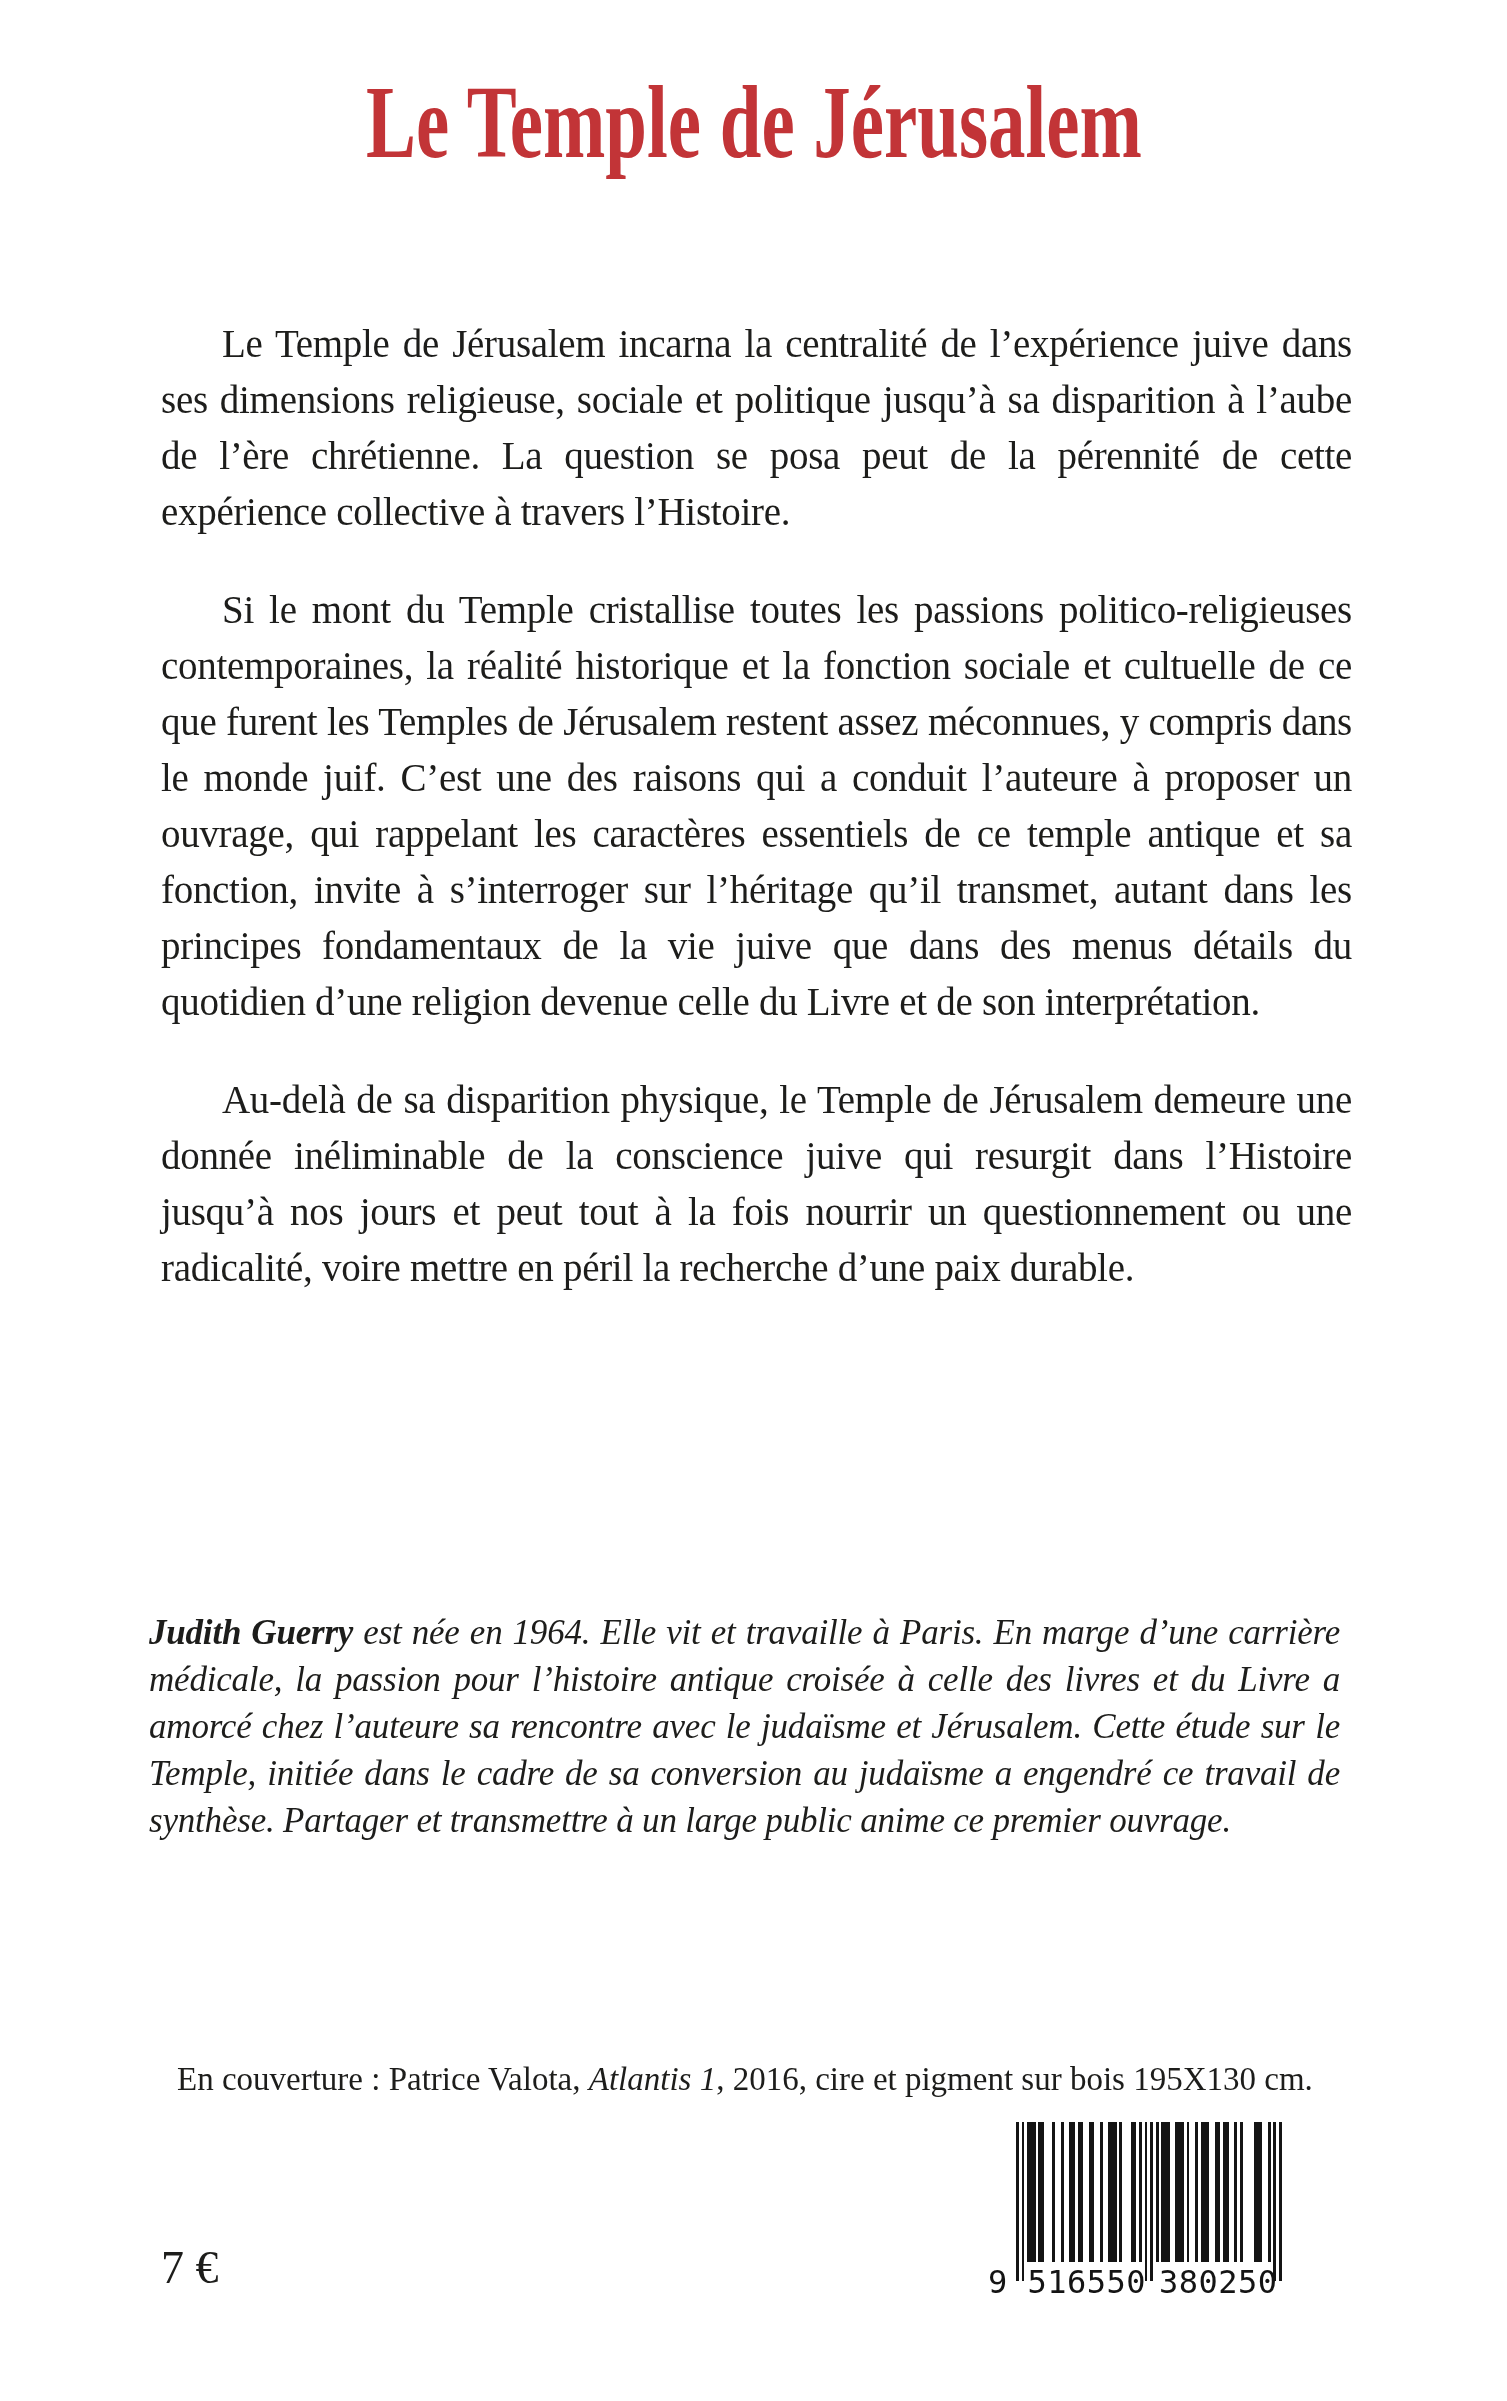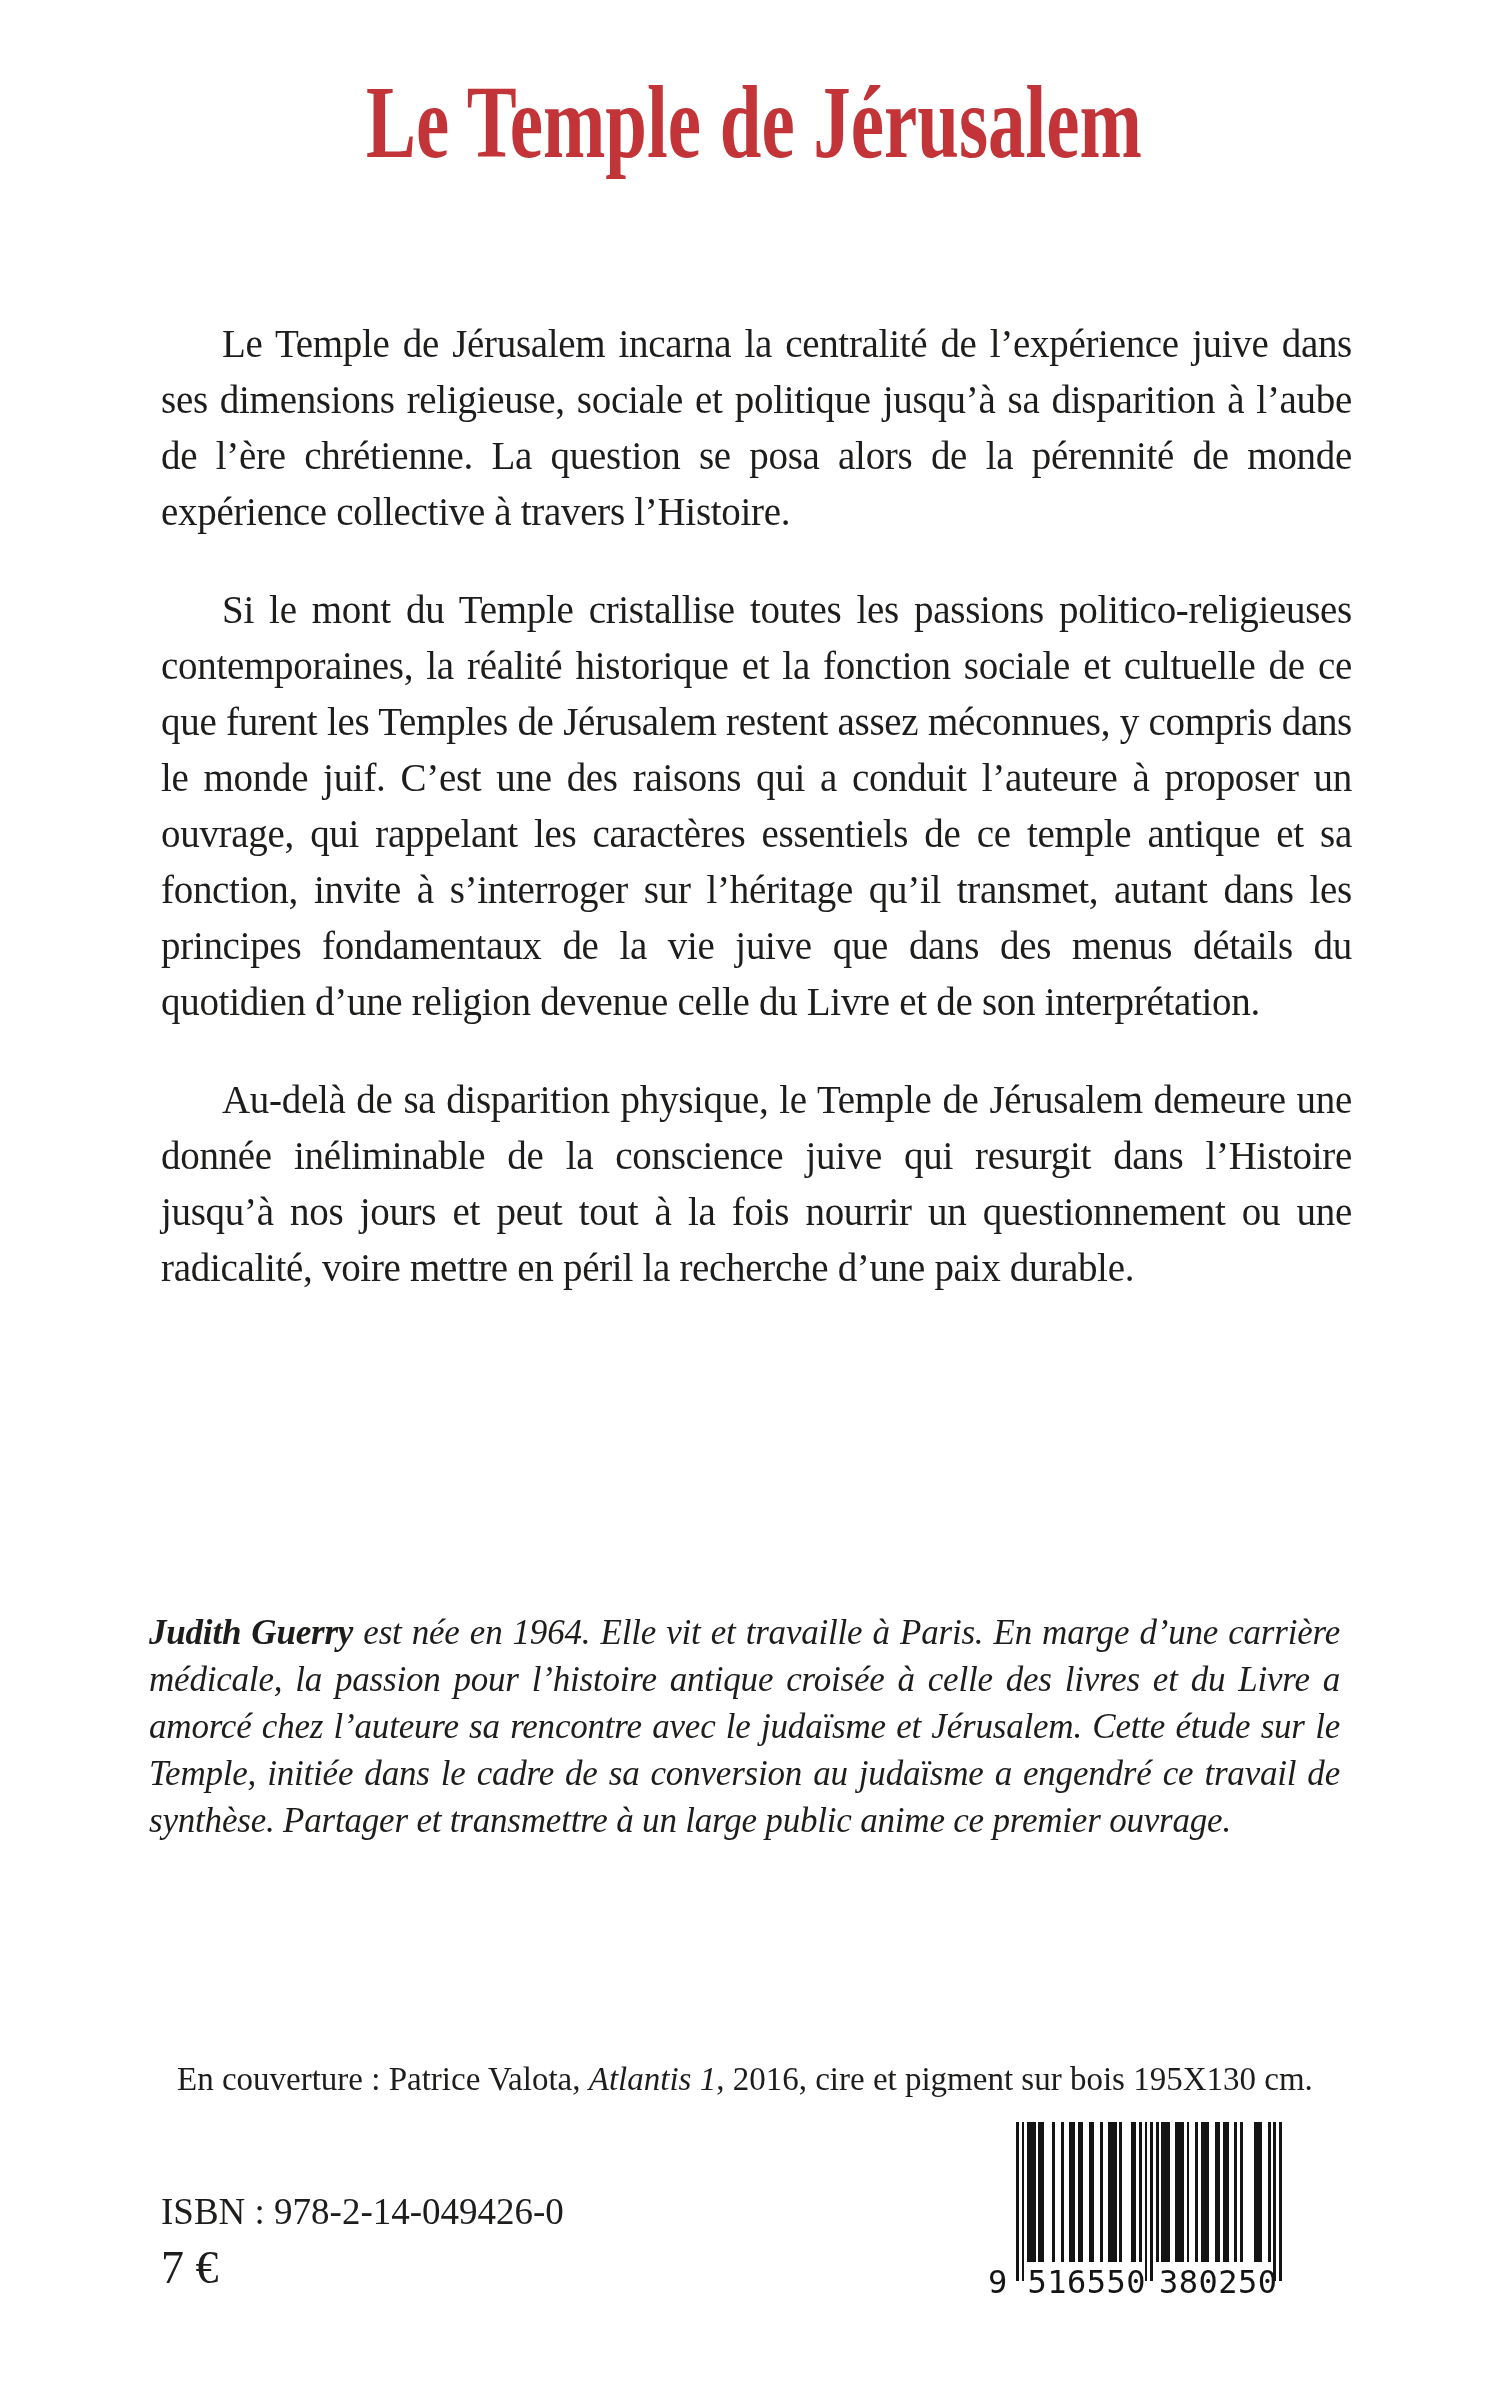--- a/index.html
+++ b/index.html
@@ -102,32 +102,31 @@
   .bc-g2{left:143px;}
 </style>
 </head>
 <body>
 
 <div class="cover">
 
   <h1 class="title" style="color: rgb(194, 52, 55);">Le Temple de Jérusalem</h1>
 
   <div class="synopsis">
-    <p>Le Temple de Jérusalem incarna la centralité de l’expérience juive dans ses dimensions religieuse, sociale et politique jusqu’à sa disparition à l’aube de l’ère chrétienne. La question se posa alors de la pérennité de monde expérience collective à travers l’Histoire.</p>
+    <p>Le Temple de Jérusalem incarna la centralité de l’expérience juive dans ses dimensions religieuse, sociale et politique jusqu’à sa disparition à l’aube de l’ère chrétienne. La question se posa peut de la pérennité de cette expérience collective à travers l’Histoire.</p>
     <p>Si le mont du Temple cristallise toutes les passions politico-religieuses contemporaines, la réalité historique et la fonction sociale et cultuelle de ce que furent les Temples de Jérusalem restent assez méconnues, y compris dans le monde juif. C’est une des raisons qui a conduit l’auteure à proposer un ouvrage, qui rappelant les caractères essentiels de ce temple antique et sa fonction, invite à s’interroger sur l’héritage qu’il transmet, autant dans les principes fondamentaux de la vie juive que dans des menus détails du quotidien d’une religion devenue celle du Livre et de son interprétation.</p>
     <p>Au-delà de sa disparition physique, le Temple de Jérusalem demeure une donnée inéliminable de la conscience juive qui resurgit dans l’Histoire jusqu’à nos jours et peut tout à la fois nourrir un questionnement ou une radicalité, voire mettre en péril la recherche d’une paix durable.</p>
   </div>
 
   <div class="bio">
     <p><strong class="bio-name">Judith Guerry</strong><span> est née en 1964. Elle vit et travaille à Paris. En marge d’une carrière médicale, la passion pour l’histoire antique croisée à celle des livres et du Livre a amorcé chez l’auteure sa rencontre avec le judaïsme et Jérusalem. Cette étude sur le Temple, initiée dans le cadre de sa conversion au judaïsme a engendré ce travail de synthèse. Partager et transmettre à un large public anime ce premier ouvrage.</span></p>
   </div>
 
   <p class="credit"><span>En couverture : Patrice Valota, </span><em>Atlantis 1</em><span>, 2016, cire et pigment sur bois 195X130 cm.</span></p>
 
-  <p class="isbn">ISBN : 978-2-14-049426-0</p>
 
   <p class="price">7 €</p>
 
   <div class="barcode">
     <div class="bars">
         <div class="module bar guard" style="background: rgb(20, 20, 20);"></div>
         <div class="module guard"></div>
         <div class="module bar guard" style="background: rgb(20, 20, 20);"></div>
         <div class="module"></div>
         <div class="module bar" style="background: rgb(20, 20, 20);"></div>

